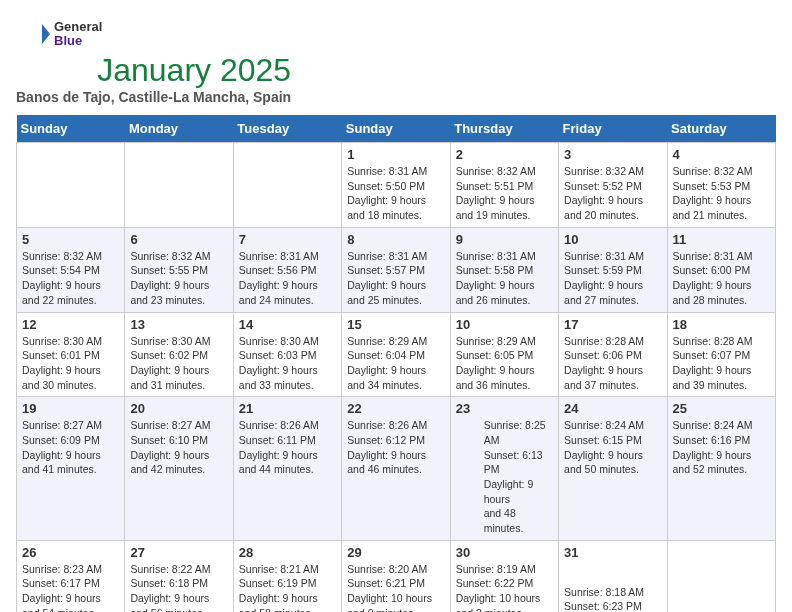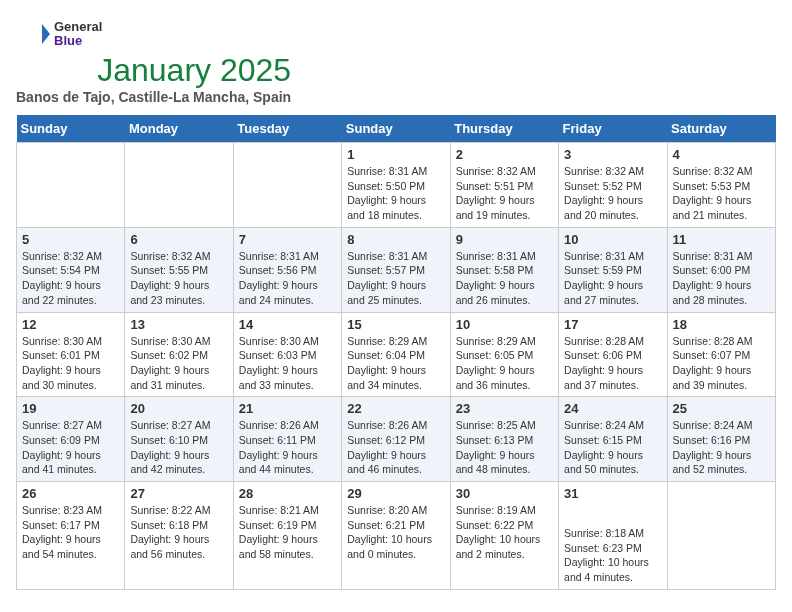--- a/index.html
+++ b/index.html
@@ -277,21 +277,21 @@
         </td>
         <td>
           <div class="day-num">22</div>
           <div class="day-info" style="white-space: pre-line;">Sunrise: 8:26 AM
 Sunset: 6:12 PM
 Daylight: 9 hours
 and 46 minutes.</div>
         </td>
         <td>
           <div class="day-num">23</div>
-          <div class="day-info" style="white-space: pre-line;">Sunrise: 8:25 AM
+          <div class="day-info" style="white-space: pre-line; margin-left: 28px;">Sunrise: 8:25 AM
 Sunset: 6:13 PM
 Daylight: 9 hours
 and 48 minutes.</div>
         </td>
         <td>
           <div class="day-num">24</div>
           <div class="day-info" style="white-space: pre-line;">Sunrise: 8:24 AM
 Sunset: 6:15 PM
 Daylight: 9 hours
 and 50 minutes.</div>

